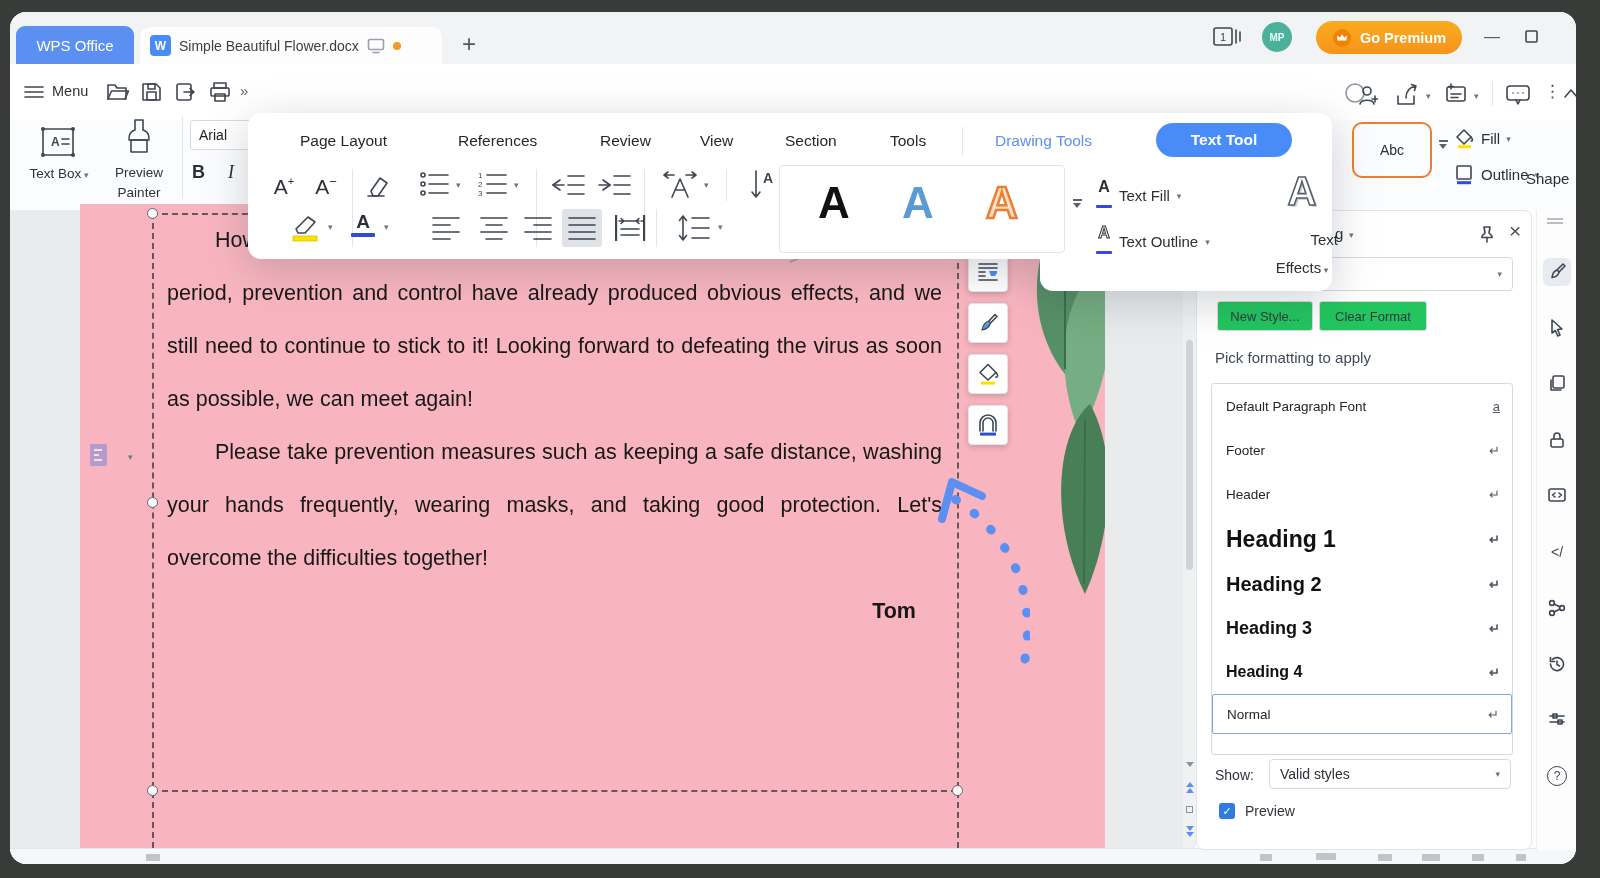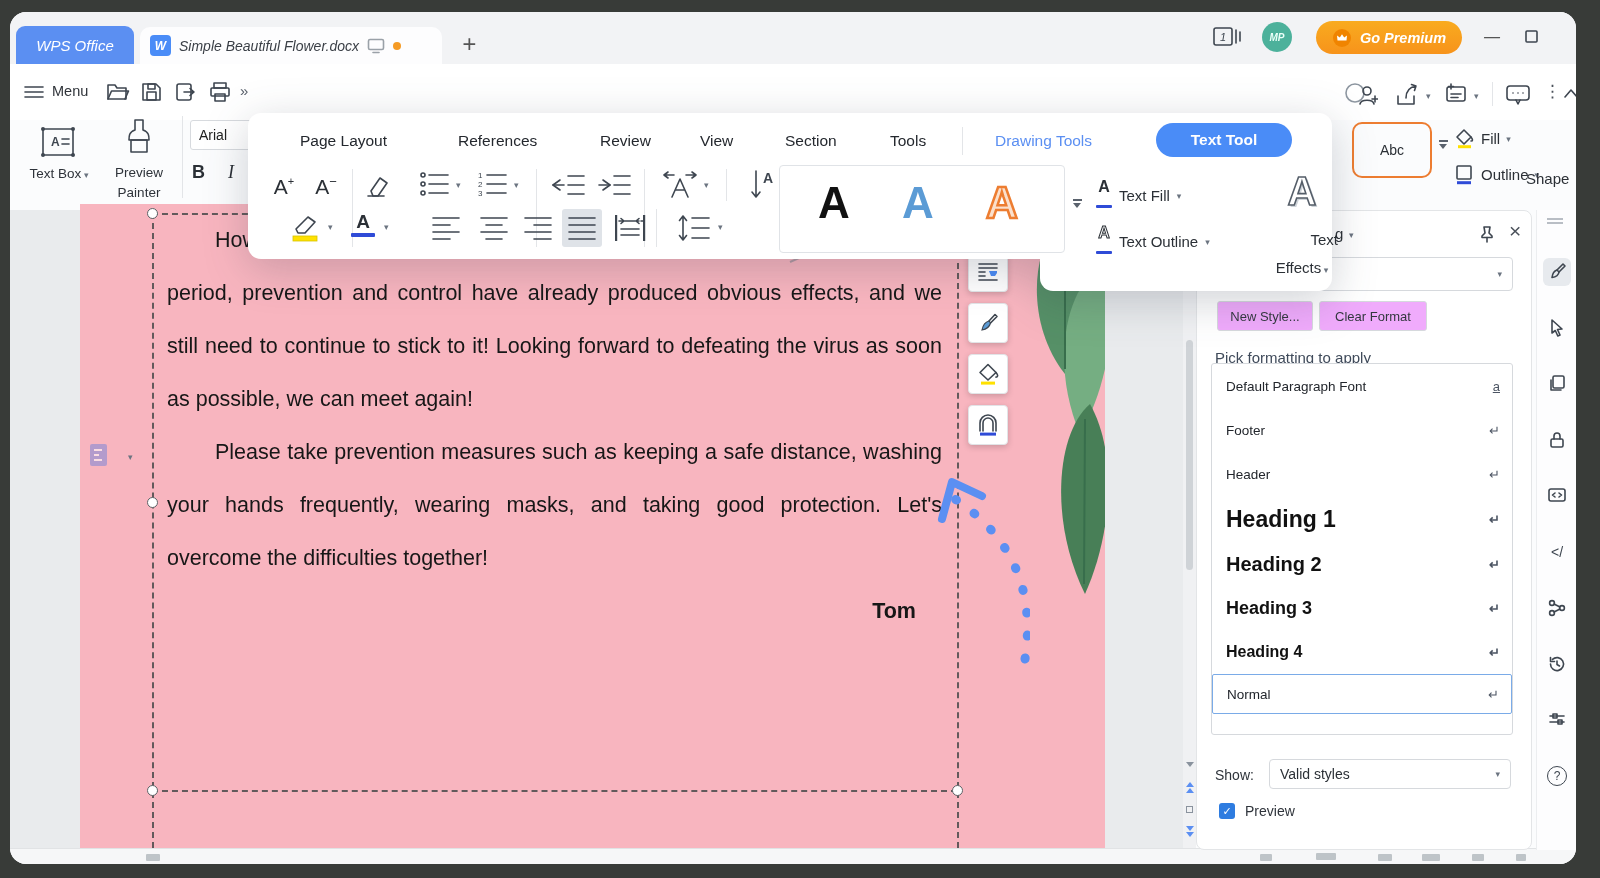--- a/index.html
+++ b/index.html
@@ -3,21 +3,21 @@
 <meta charset="utf-8">
 <style>
   html,body{margin:0;padding:0;background:#383b38;font-family:"Liberation Sans",sans-serif;}
   .stage{position:relative;width:1600px;height:878px;background:#383b38;overflow:hidden;}
   .win{position:absolute;left:10px;top:12px;width:1566px;height:852px;background:#fbfcfd;border-radius:16px;overflow:hidden;}
   .abs{position:absolute;}
   .ico{stroke:#3e4650;fill:none;stroke-width:1.6;stroke-linecap:round;stroke-linejoin:round;}
   .caret{font-size:9px;color:#6b7480;}
   .vdiv{width:1px;background:#e3e5e8;}
   
-  .titlebar{left:0;top:0;width:1566px;height:52px;background:#f2f3f5;font-style:italic;}
+  .titlebar{left:0;top:0;width:1566px;height:52px;background:#f2f3f5;}
   .wps-tab{left:6px;top:14px;width:118px;height:38px;background:#5b8ff2;border-radius:9px 9px 0 0;color:#fff;font-size:15px;display:flex;align-items:center;justify-content:center;}
   .doc-tab{left:130px;top:15px;width:302px;height:37px;background:#fdfdfe;border-radius:10px 10px 0 0;display:flex;align-items:center;gap:8px;padding:0 10px;box-sizing:border-box;}
   .wicon{width:21px;height:21px;background:#4a8cf7;border-radius:4px;color:#fff;font-size:12px;font-weight:bold;display:flex;align-items:center;justify-content:center;}
   .doc-title{font-size:14px;color:#3a3f46;white-space:nowrap;}
   .odot{width:8px;height:8px;border-radius:50%;background:#f59b25;}
   .plusbtn{left:452px;top:18px;font-size:24px;color:#555;}
   .avatar{left:1252px;top:10px;width:30px;height:30px;border-radius:50%;background:#4cb19b;color:#eafff8;font-size:10px;font-weight:bold;display:flex;align-items:center;justify-content:center;}
   .premium{left:1306px;top:9px;width:146px;height:33px;border-radius:17px;background:linear-gradient(#f9ab1f,#f7931b);color:#fff;font-size:14.5px;font-weight:600;display:flex;align-items:center;gap:8px;justify-content:center;}
   .winbtn{color:#555;font-size:16px;}
   
@@ -57,21 +57,21 @@
   .floatbtn{width:38px;height:38px;background:#fff;border:1px solid #e2e4e7;border-radius:4px;box-shadow:0 2px 6px rgba(0,0,0,.18);display:flex;align-items:center;justify-content:center;z-index:30;}
   
   .scroll{left:1173px;top:198px;width:13px;height:638px;background:#f0f1f3;}
   .thumb{left:3px;top:130px;width:7px;height:230px;background:#cfd3d7;border-radius:4px;}
   .tri-u{width:0;height:0;border-left:4px solid transparent;border-right:4px solid transparent;border-bottom:5px solid #8a939e;}
   .tri-d{width:0;height:0;border-left:4px solid transparent;border-right:4px solid transparent;border-top:5px solid #8a939e;}
   .tri-b{border-bottom-color:#5b8ff2;border-top-color:#5b8ff2;}
   
   .panel{left:1186px;top:198px;width:336px;height:640px;background:#fff;border:1px solid #e3e5e7;border-radius:8px;box-sizing:border-box;z-index:5;}
   .pfield{border:1px solid #d6d9dd;border-radius:4px;background:#fff;display:flex;align-items:center;justify-content:space-between;padding:0 10px;box-sizing:border-box;font-size:14px;color:#2b3036;}
-  .pbtn{border:1px solid #d6d9dd;border-radius:3px;background:#f0abfc;font-size:13px;color:#33383f;display:flex;align-items:center;justify-content:center;}
+  .pbtn{border:1px solid #d6d9dd;border-radius:3px;background:#22c55e;font-size:13px;color:#33383f;display:flex;align-items:center;justify-content:center;}
   .pick{font-size:15px;color:#3f4a5a;}
   .listbox{border:1px solid #d6d9dd;border-radius:3px;background:#fff;overflow:hidden;}
   .srow{display:flex;align-items:center;justify-content:space-between;padding:0 12px 0 14px;box-sizing:border-box;}
   .srow .marker{color:#4c5563;font-size:13px;}
   .s-plain{font-size:13.5px;color:#22262c;height:44px;}
   .s-h1{font-size:23px;font-weight:bold;color:#111;height:46px;}
   .s-h2{font-size:20px;font-weight:bold;color:#111;height:44px;}
   .s-h3{font-size:18px;font-weight:bold;color:#111;height:44px;}
   .s-h4{font-size:16px;font-weight:bold;color:#111;height:44px;}
   .s-sel{font-size:13.5px;color:#22262c;height:40px;border:1.5px solid #7aabe8;border-radius:2px;}
@@ -319,21 +319,21 @@
           <span class="caret">▾</span>
     </div>
     <div class="abs pbtn" style="left:20px;top:90px;width:94px;height:28px">
           <span>New Style...</span>
         </div>
     <div class="abs pbtn" style="left:122px;top:90px;width:106px;height:28px">
           <span>Clear Format</span>
         </div>
     <span class="abs pick" style="left:18px;top:138px">Pick formatting to apply</span>
 
-    <div class="abs listbox" style="left:14px;top:152px;width:300px;height:370px">
+    <div class="abs listbox" style="left:14px;top:172px;width:300px;height:370px">
       <div class="srow s-plain">
             <span>Default Paragraph Font</span>
             <span class="marker marker-a">a</span>
           </div>
       <div class="srow s-plain">
             <span>Footer</span>
             <span class="marker">↵</span>
           </div>
       <div class="srow s-plain">
             <span>Header</span>

